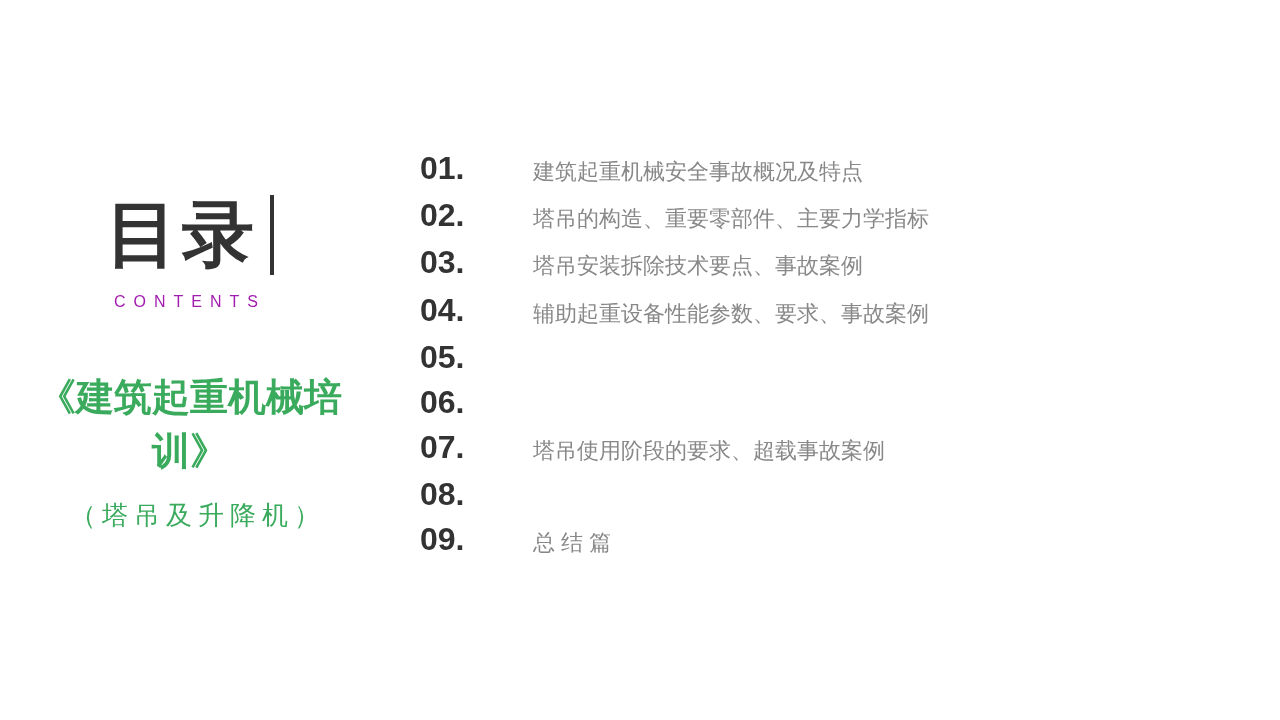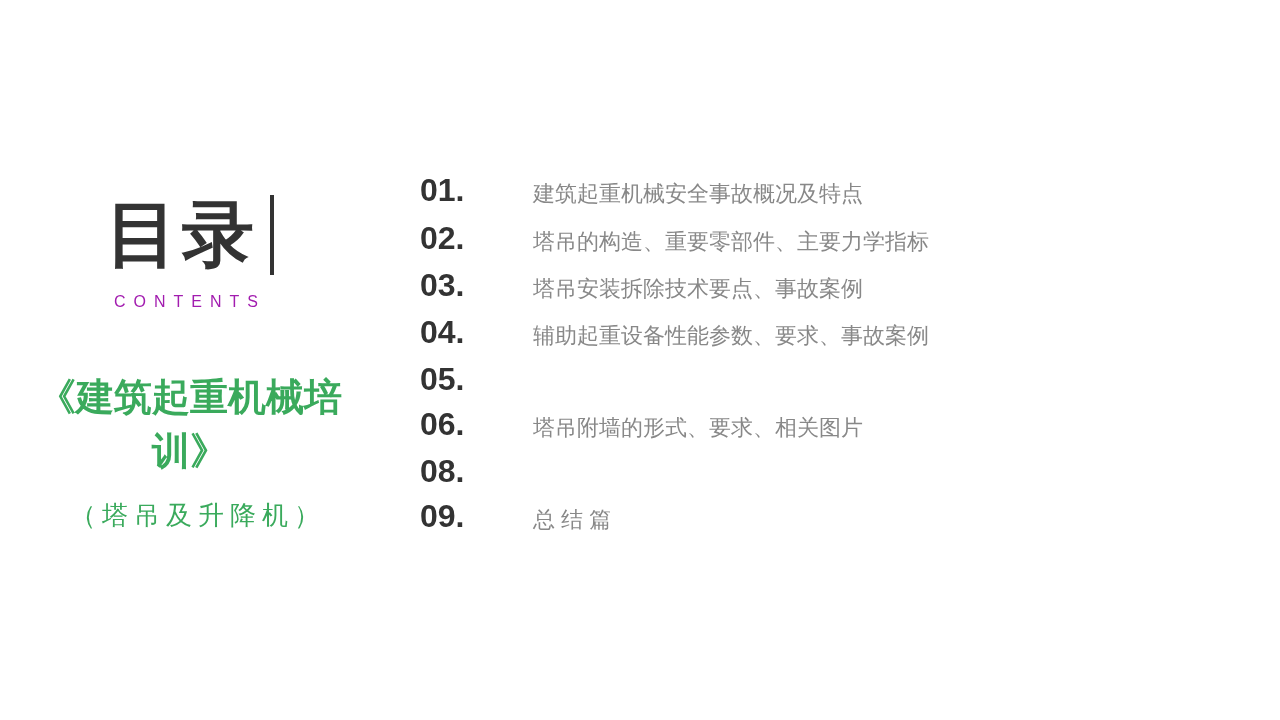--- a/index.html
+++ b/index.html
@@ -147,21 +147,24 @@
       </li>
       <li class="content-item">
         <span class="content-number">04.</span>
         <span class="content-text">辅助起重设备性能参数、要求、事故案例</span>
       </li>
       <li class="content-item">
         <span class="content-number">05.</span>
       </li>
       <li class="content-item">
         <span class="content-number">06.</span>
-        <span class="content-text">塔吊附墙的形式、要求、相关图片</span>
+      </li>
+      <li class="content-item">
+        <span class="content-number">07.</span>
+        <span class="content-text">塔吊使用阶段的要求、超载事故案例</span>
       </li>
       <li class="content-item">
         <span class="content-number">08.</span>
       </li>
       <li class="content-item">
         <span class="content-number">09.</span>
         <span class="content-text">总 结 篇</span>
       </li>
     </ul>
 </div>

